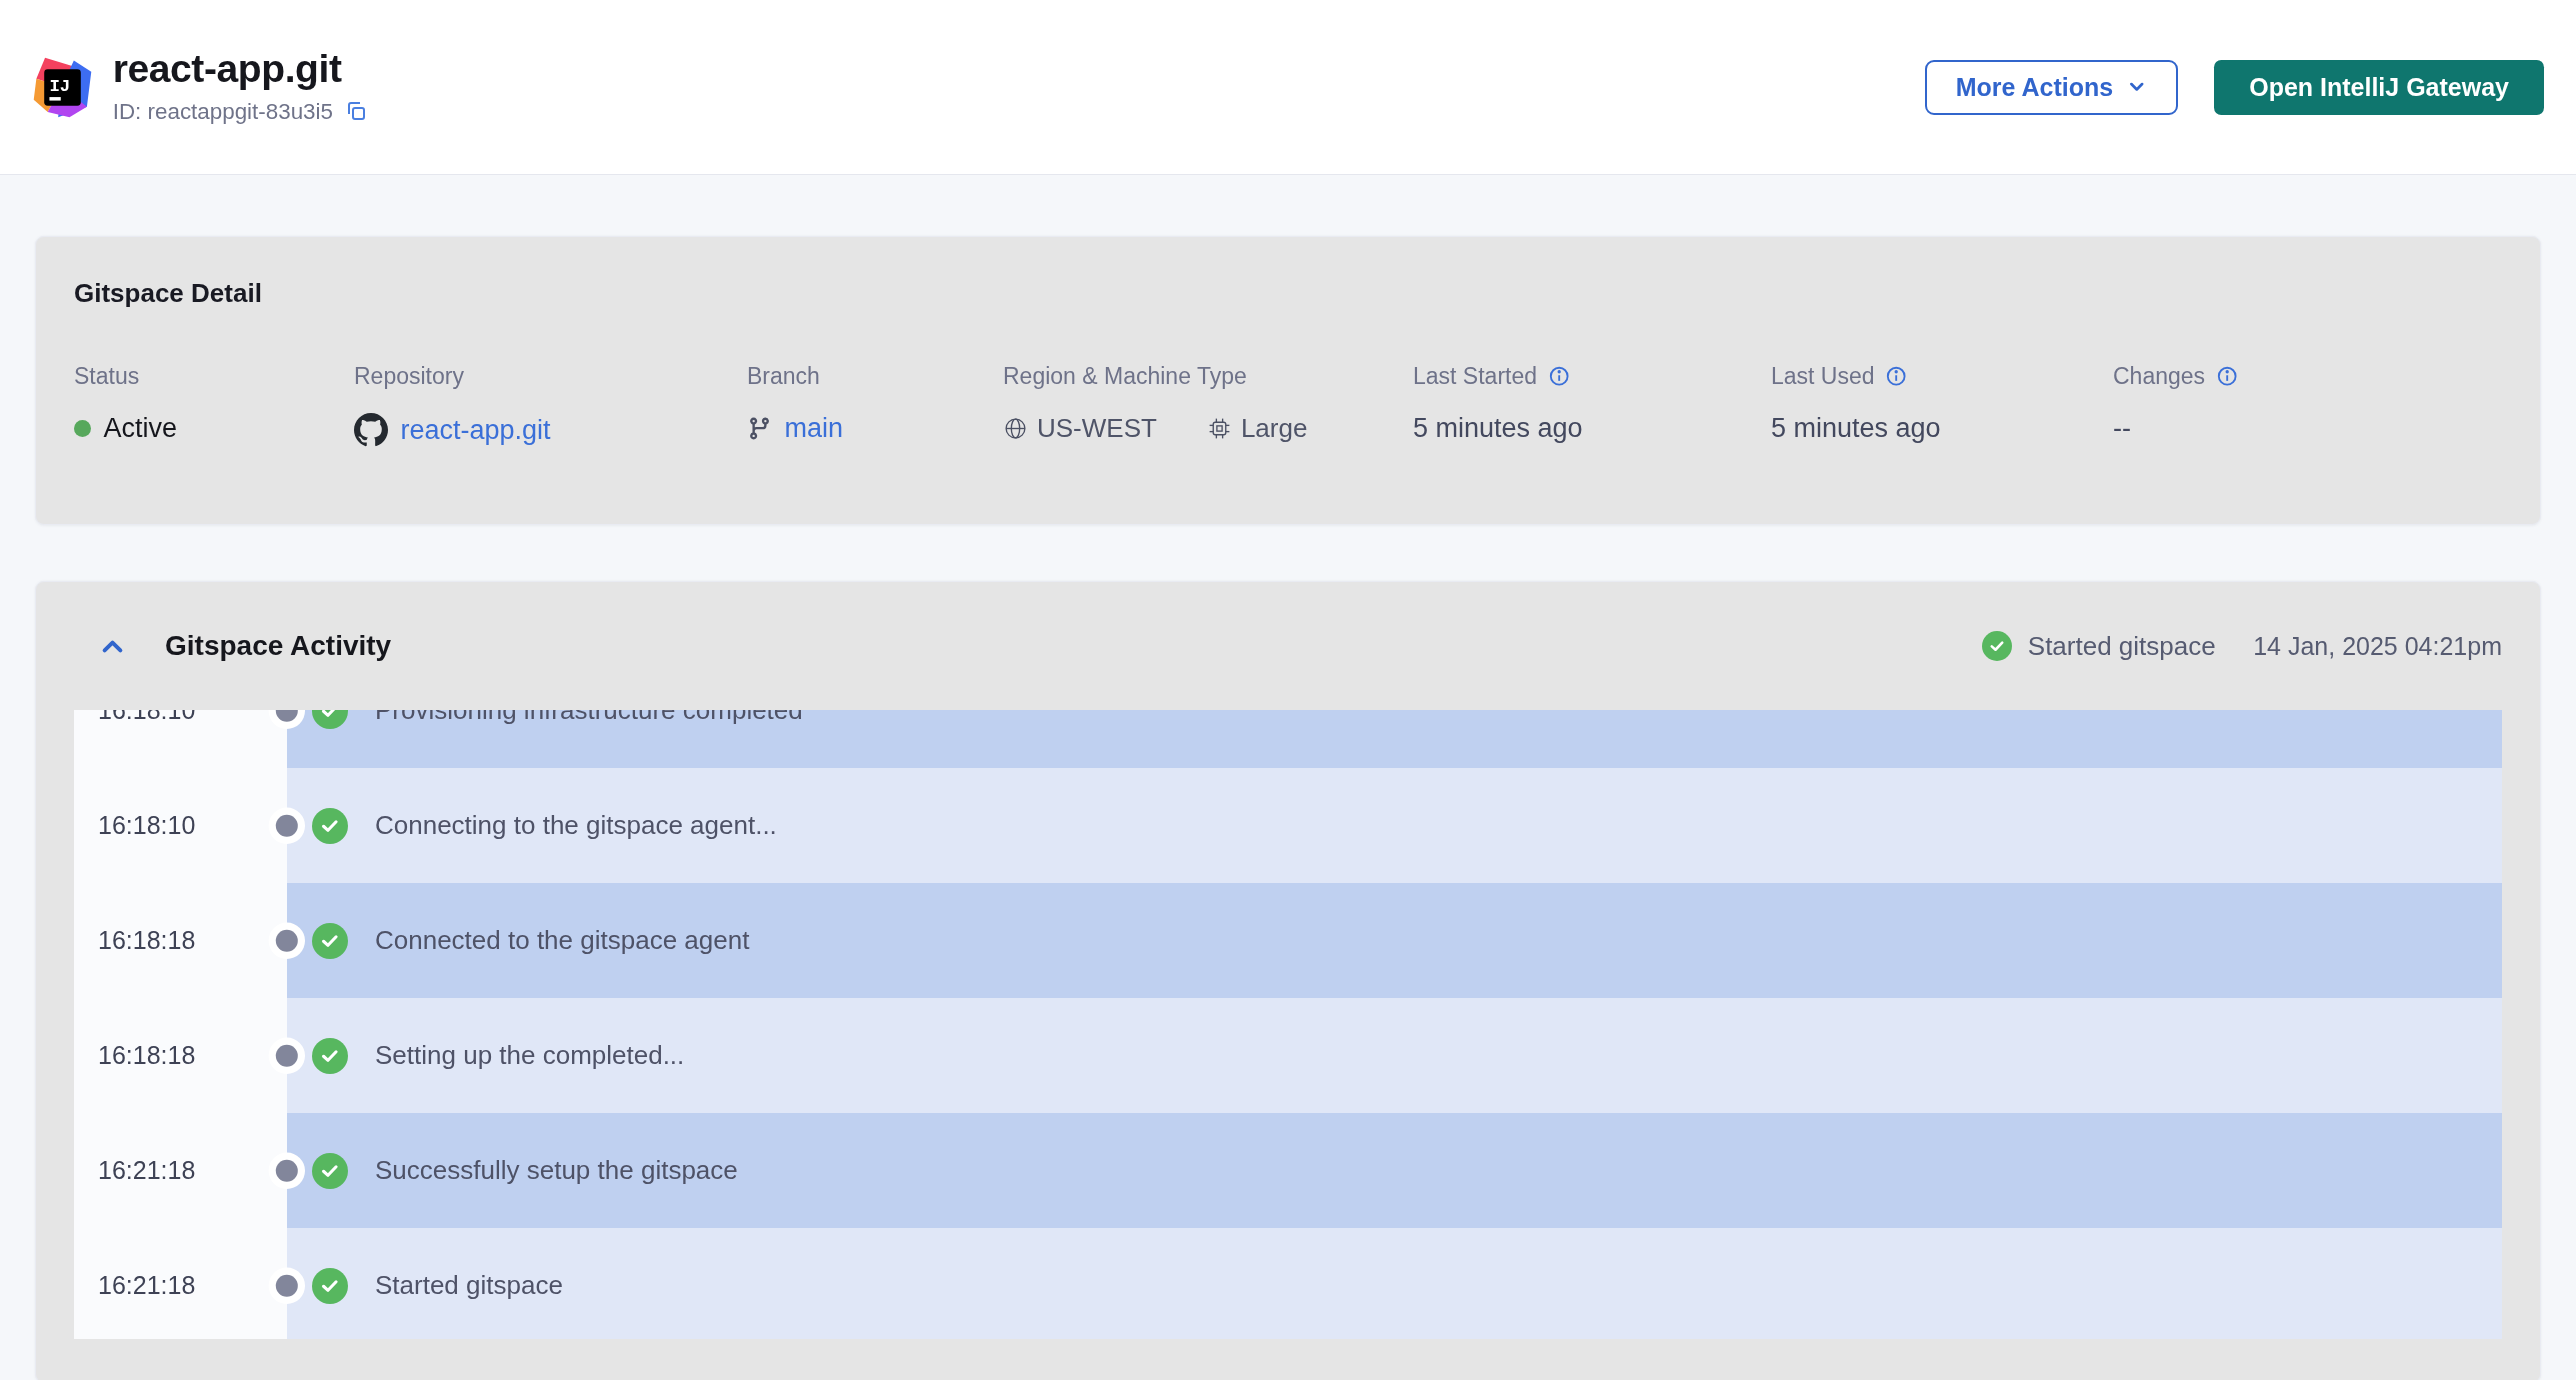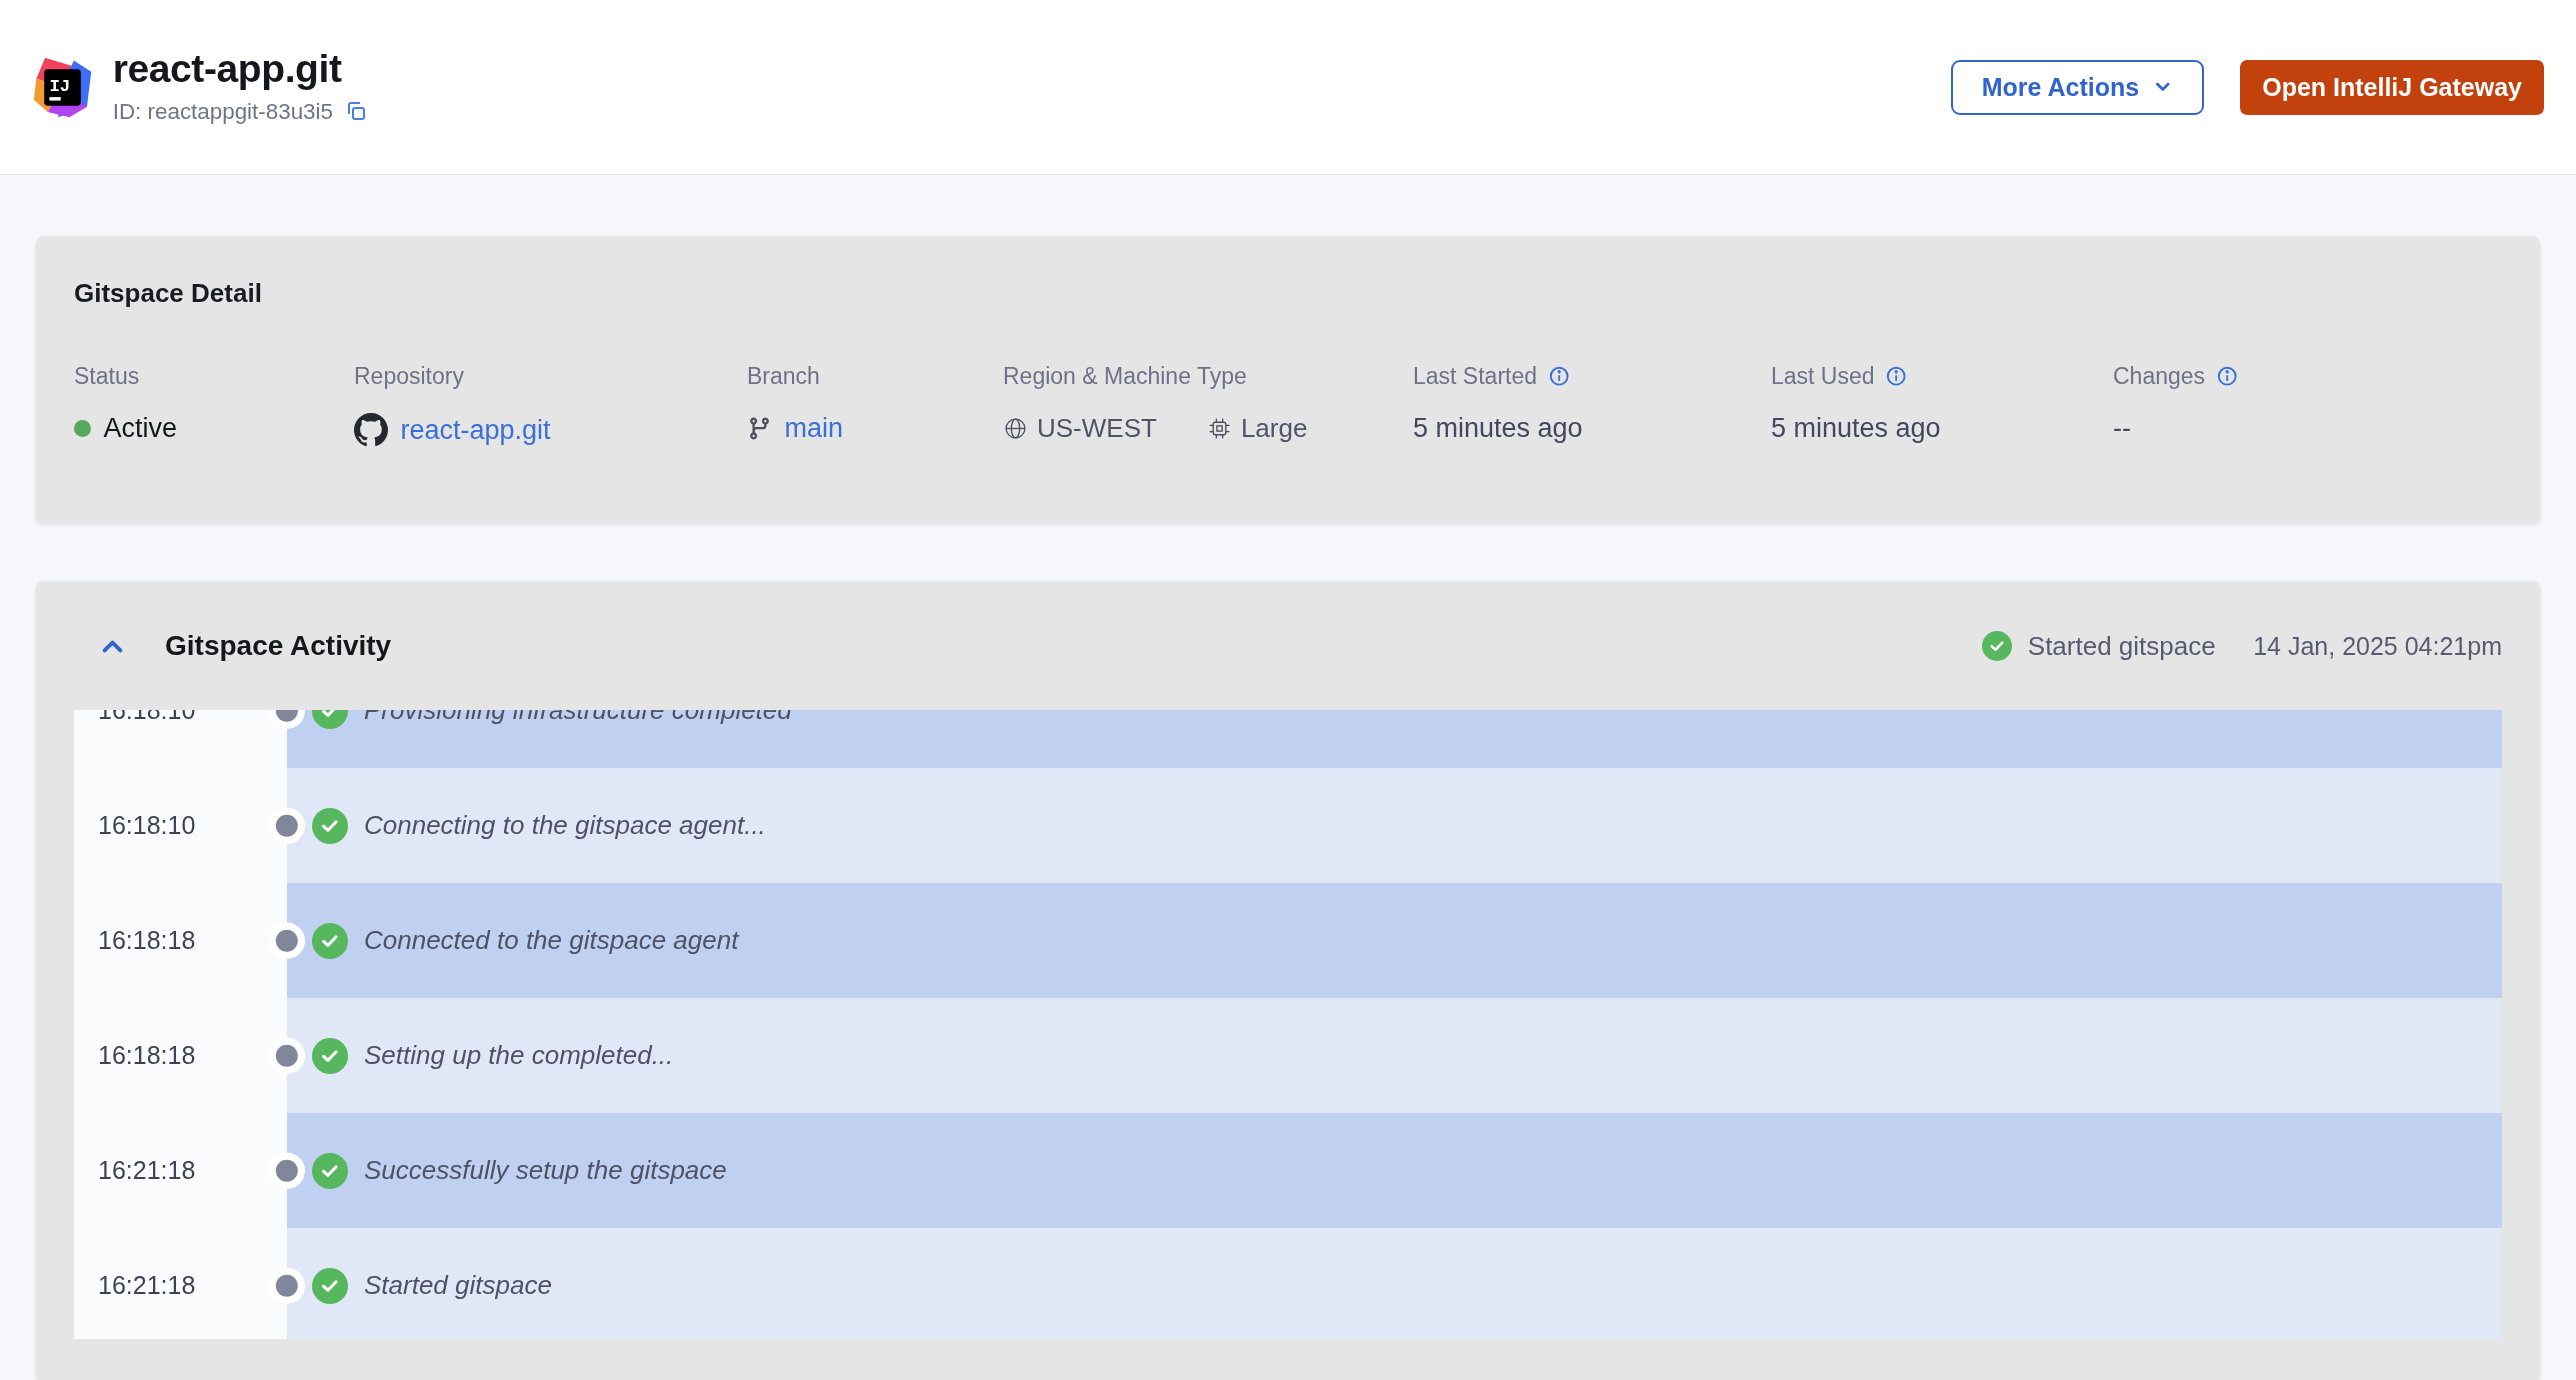--- a/index.html
+++ b/index.html
@@ -48,22 +48,22 @@
   }
   .btn-outline {
     padding: 0 29px;
     background: #ffffff;
     color: #3165cc;
     border: 2.7px solid #3165cc;
     border-radius: 9px;
     gap: 12.5px;
   }
   .btn-primary {
-    padding: 0 22px;
-    background: #c2410c;
+    padding: 0 35px;
+    background: #0f766e;
     color: #ffffff;
     border: none;
     border-radius: 7.2px;
   }
 
   
   .main { padding: 0 35px; }
   .card {
     background: #e5e5e5;
     border: 0.9px solid #e9ebf2;
@@ -144,25 +144,24 @@
     width: 22.4px; height: 22.4px;
     border-radius: 50%;
     background: #82869b;
     box-shadow: 0 0 0 7.2px #ffffff;
     z-index: 2;
   }
   .msg-cell {
     flex: 1;
     display: flex;
     align-items: center;
-    gap: 16px;
+    gap: 27px;
     padding-left: 25px;
     font-size: 26px;
     color: #4e5267;
-    font-style: italic;
   }
   .log-row:nth-child(odd) .msg-cell { background: #bfd0f0; }
   .log-row:nth-child(even) .msg-cell { background: #e0e7f7; }
 
   .check-badge {
     width: 36px; height: 36px; border-radius: 50%;
     background: #57b75f;
     display: inline-flex; align-items: center; justify-content: center;
     flex: 0 0 auto;
   }

